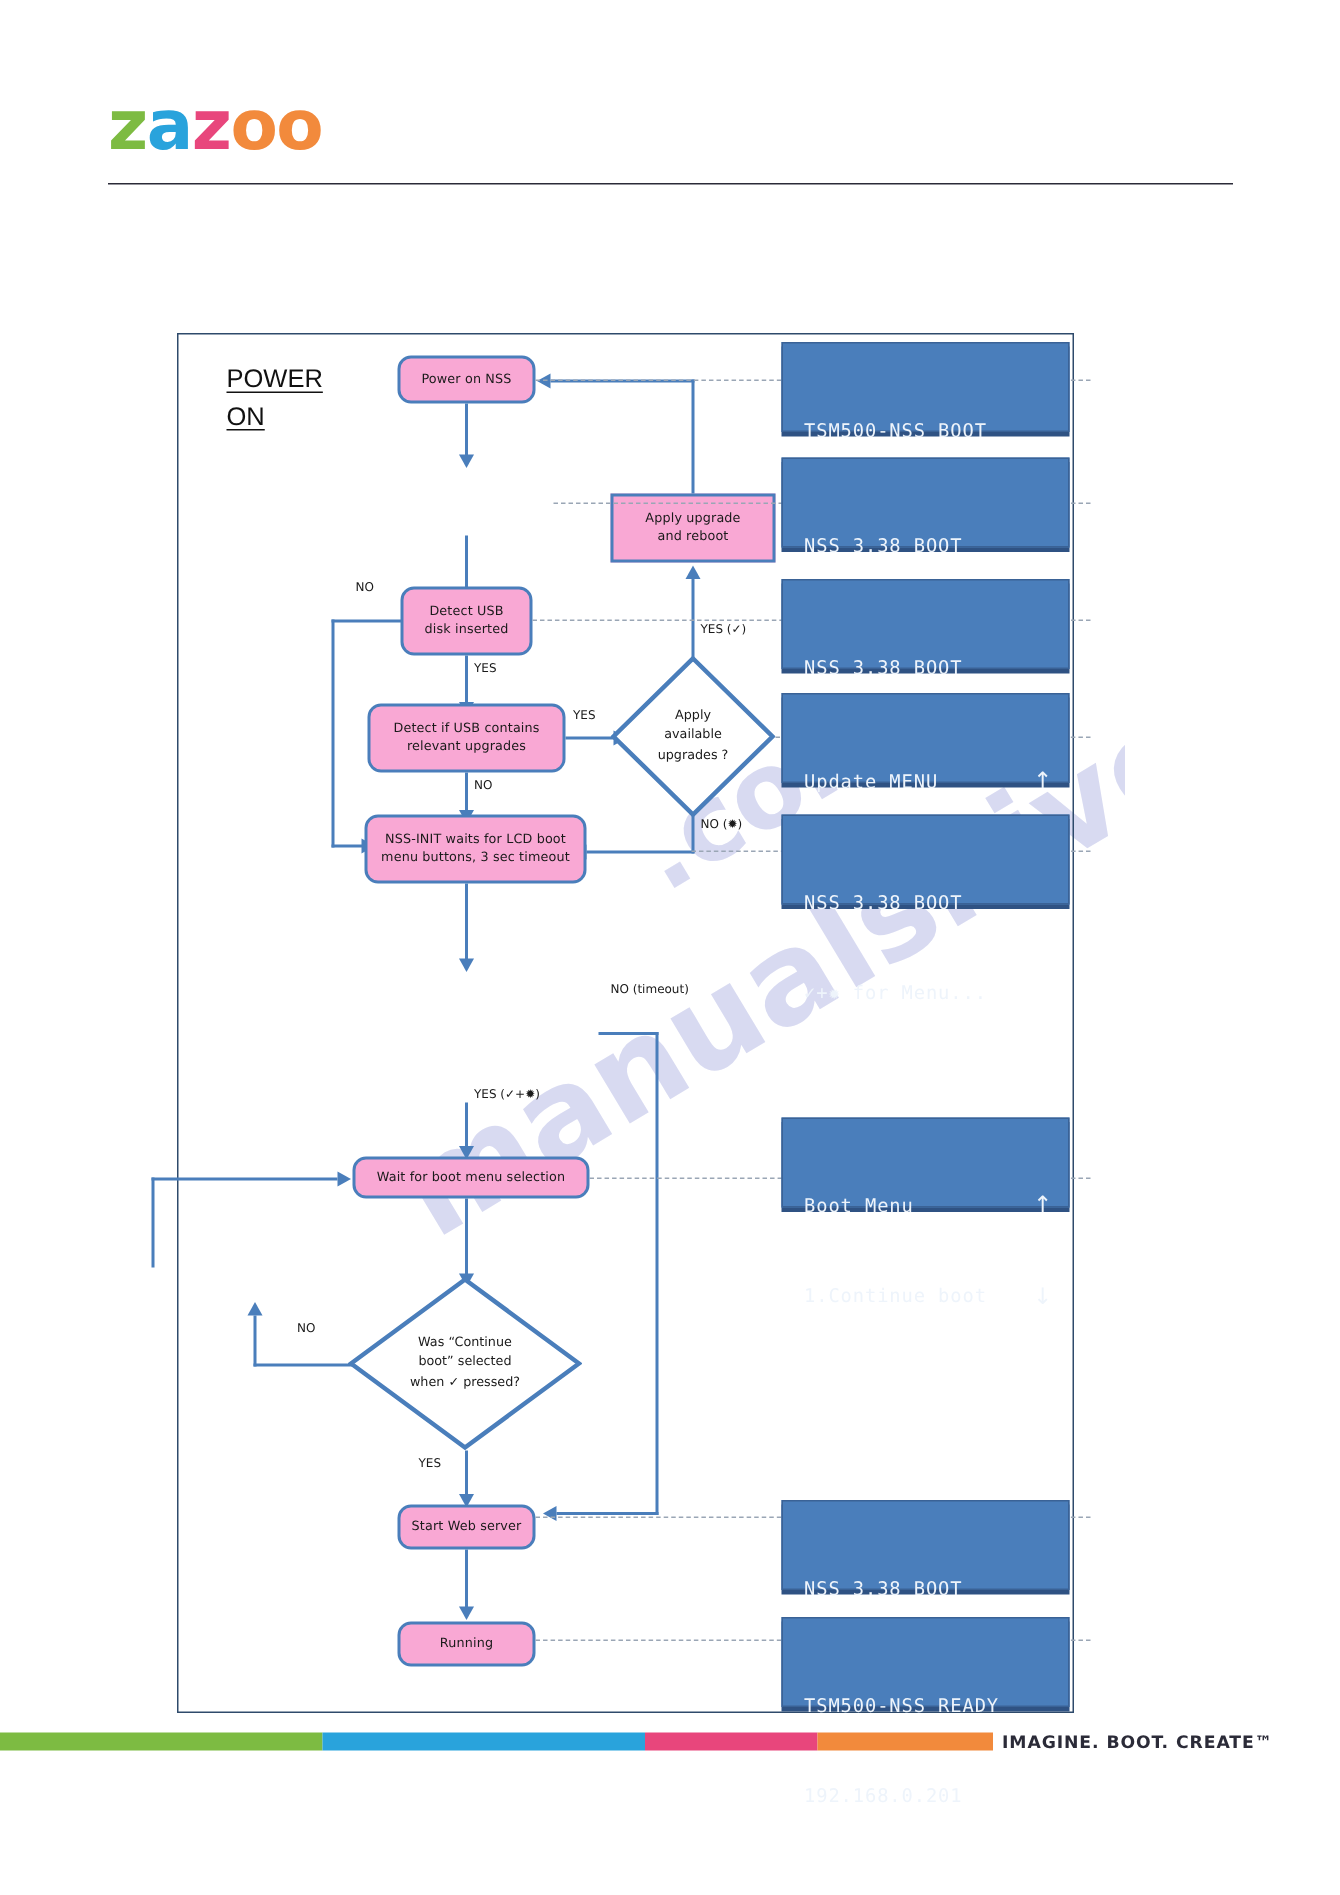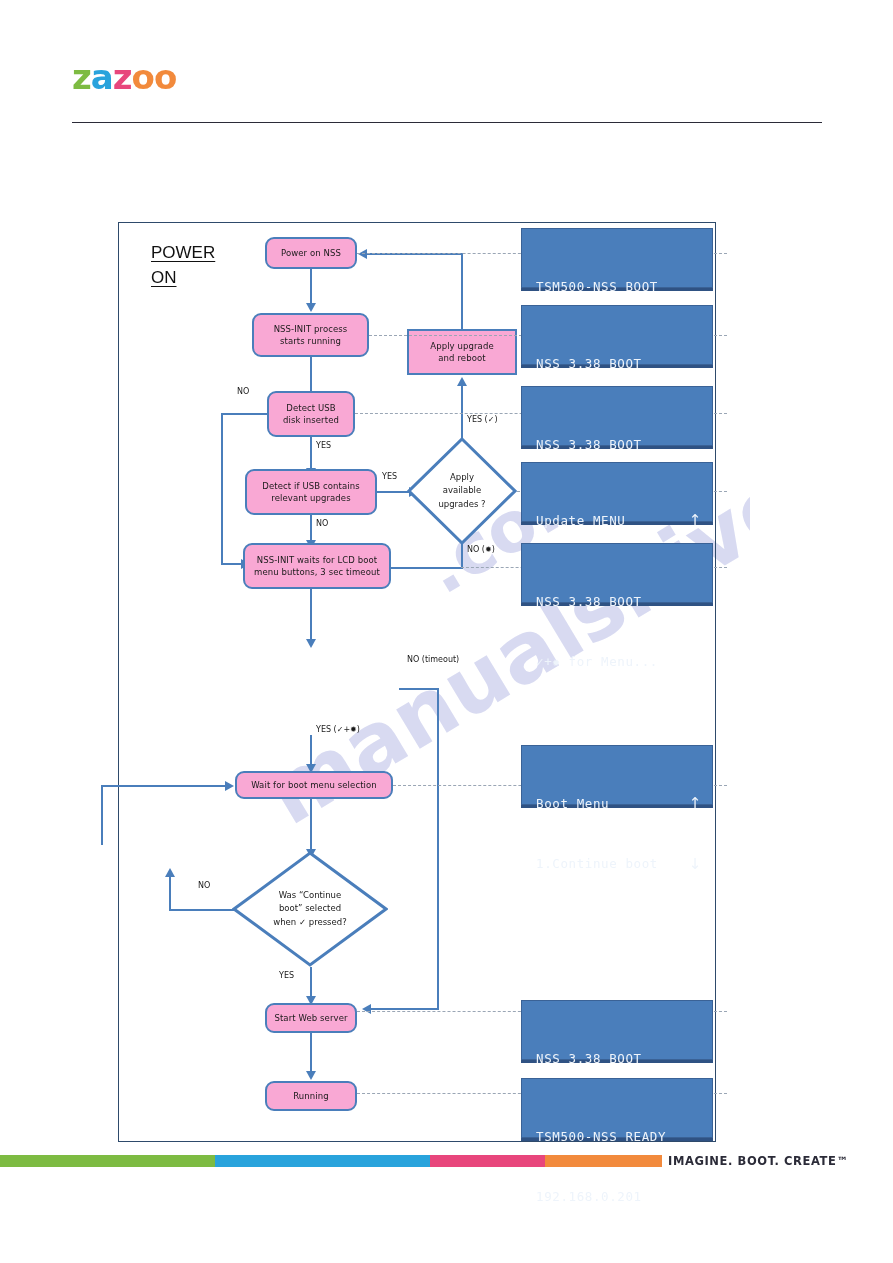--- a/index.html
+++ b/index.html
@@ -6,21 +6,21 @@
   body{
     width:893px;height:1263px;
     background:#ffffff;
     font-family:"Liberation Sans", sans-serif;
     position:relative;
     overflow:hidden;
   }
 
   
   #header{position:absolute;left:0;top:0;width:893px;height:140px;}
-  #logo{position:absolute;left:72px;top:60px;font-size:34px;font-weight:700;
+  #logo{position:absolute;left:72px;top:60px;font-size:46px;font-weight:700;
         letter-spacing:-1px;font-family:"DejaVu Sans", sans-serif;line-height:1;}
   #logo span{display:inline-block;}
   .lg-z1{color:#7dbb42;}
   .lg-a {color:#29a3dc;}
   .lg-z2{color:#e8467c;}
   .lg-o1{color:#f28a3c;}
   .lg-o2{color:#f28a3c;}
   #header-rule{position:absolute;left:72px;top:122px;width:750px;height:0;
                border-top:1.4px solid #2b2b38;}
 
@@ -161,24 +161,20 @@
     <div style="text-decoration:underline;text-underline-offset:3px;">ON</div>
   </div>
 
   <div class="node round" style="left:146px;top:14px;width:92px;height:32px;">
     <span class="nl">Power on NSS</span>
   </div>
 
   <div class="ln v" style="left:191px;top:46px;height:36px;"></div>
   <div class="arw down" style="left:186.5px;top:80px;"></div>
 
-  <div class="node round" style="left:133px;top:90px;width:117px;height:44px;flex-direction:column;">
-    <span class="nl">NSS-INIT process</span>
-    <span class="nl">starts running</span>
-  </div>
 
   <div class="ln v" style="left:191px;top:134px;height:38px;"></div>
   <div class="arw down" style="left:186.5px;top:170px;"></div>
 
   <div class="node round" style="left:148px;top:168px;width:88px;height:46px;flex-direction:column;">
     <span class="nl">Detect USB</span>
     <span class="nl">disk inserted</span>
   </div>
 
   <div class="elabel" style="left:118px;top:164px;">NO</div>

